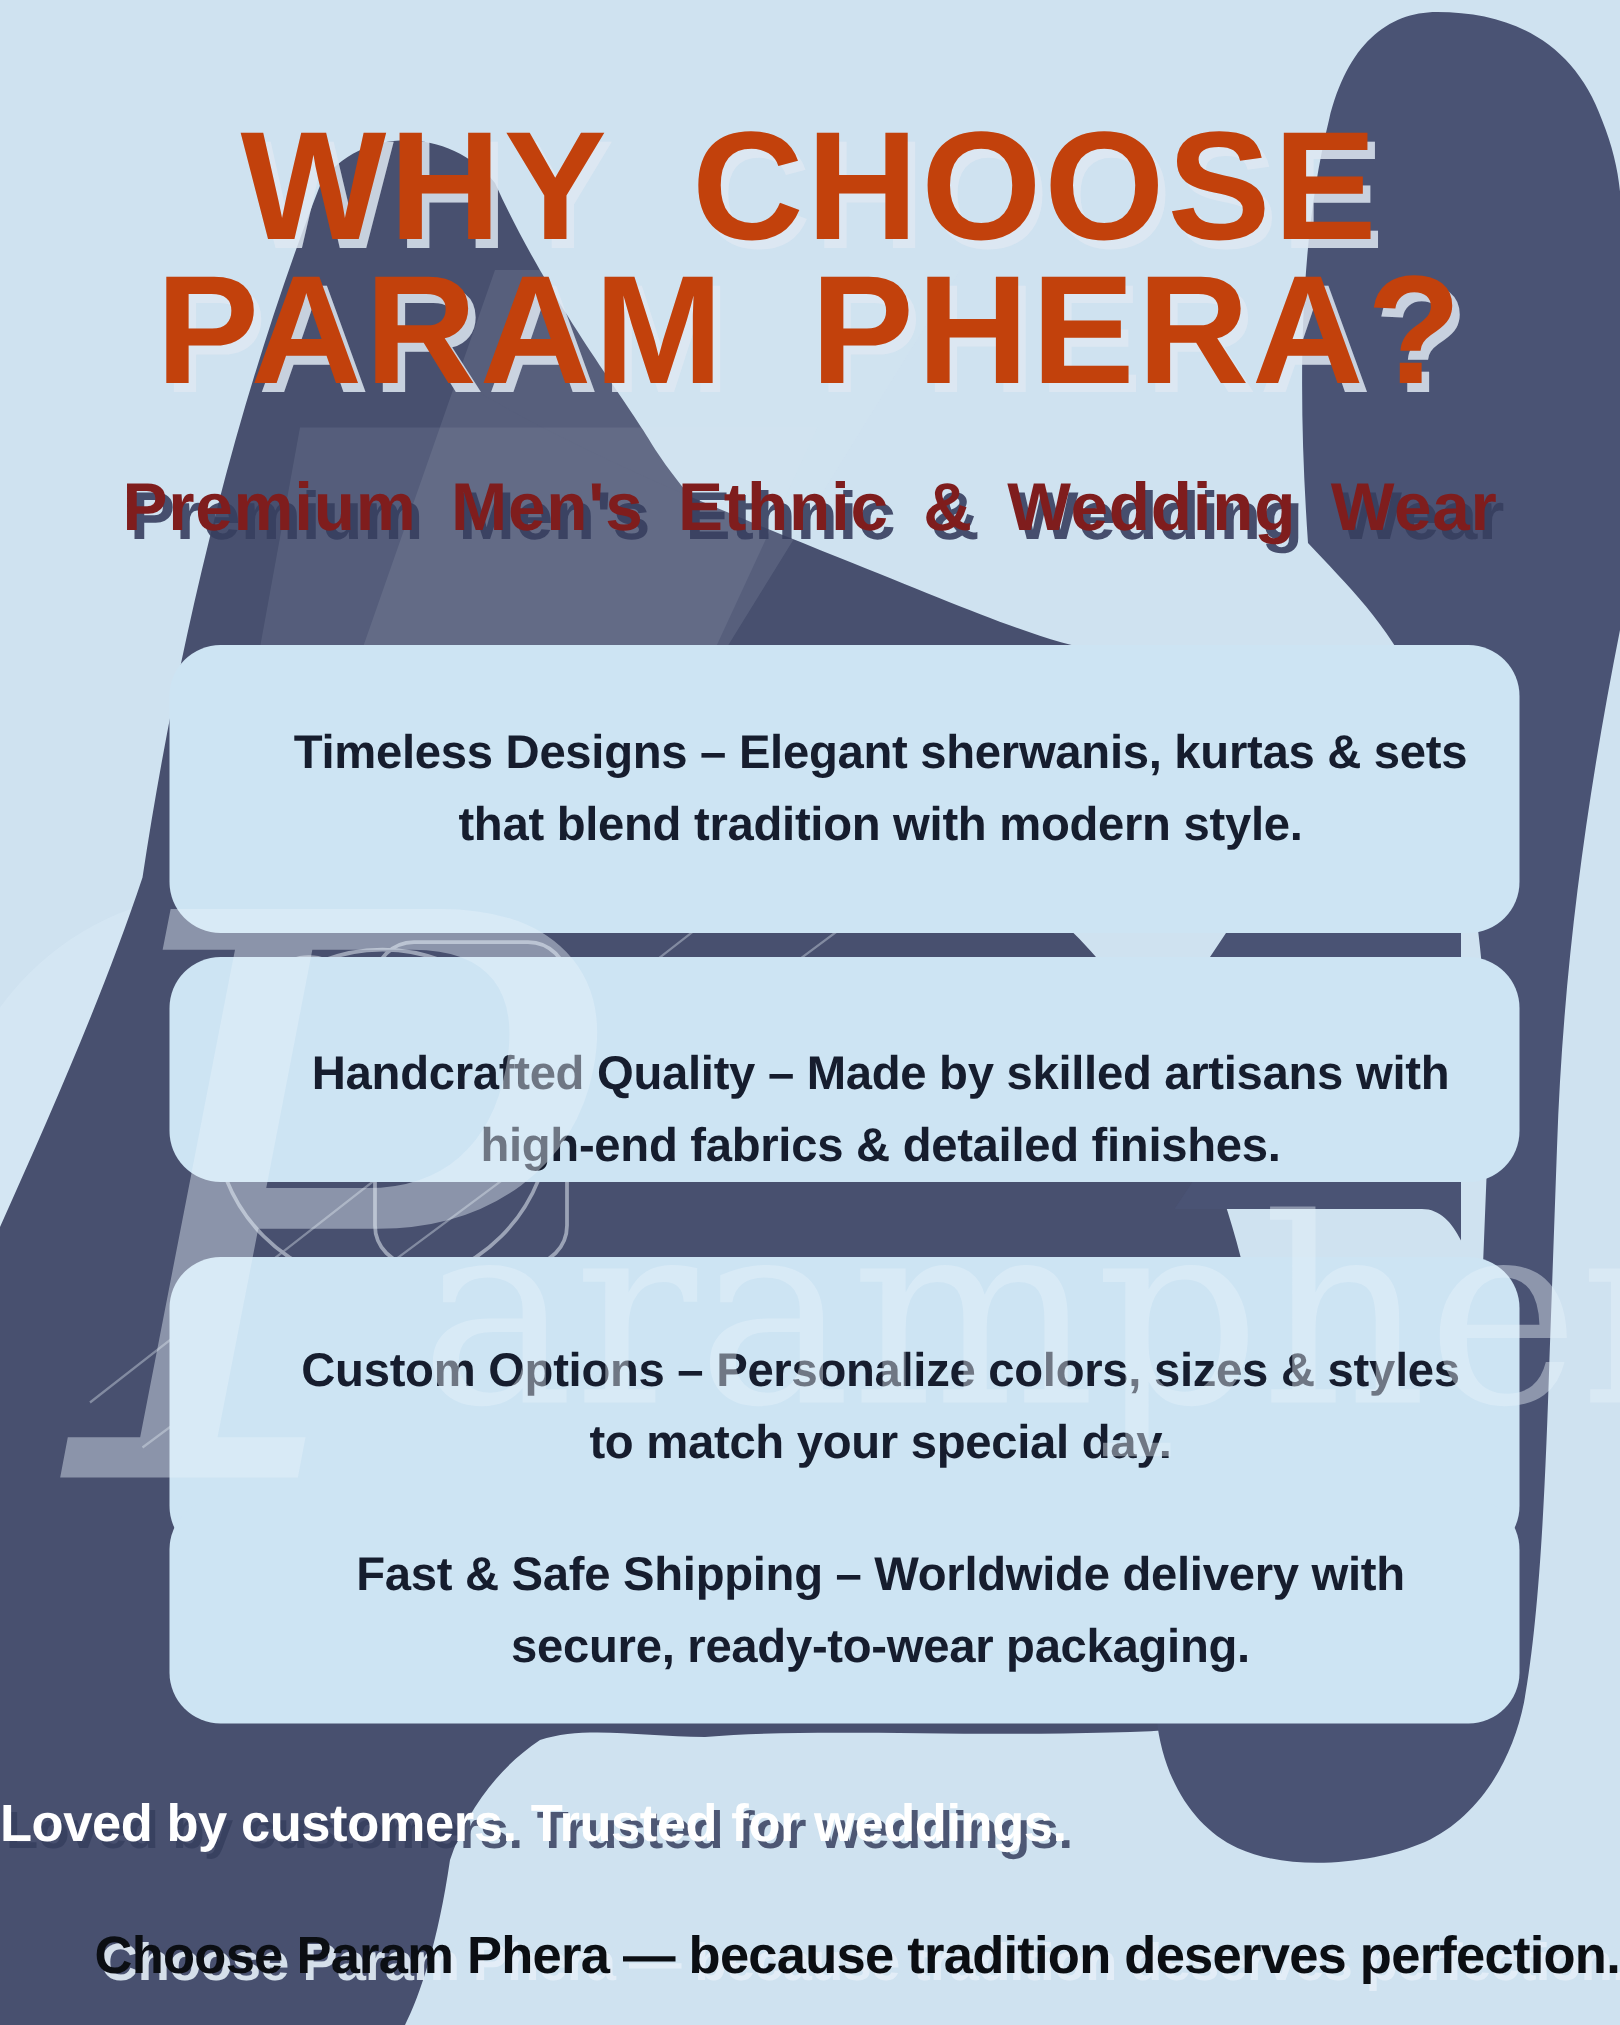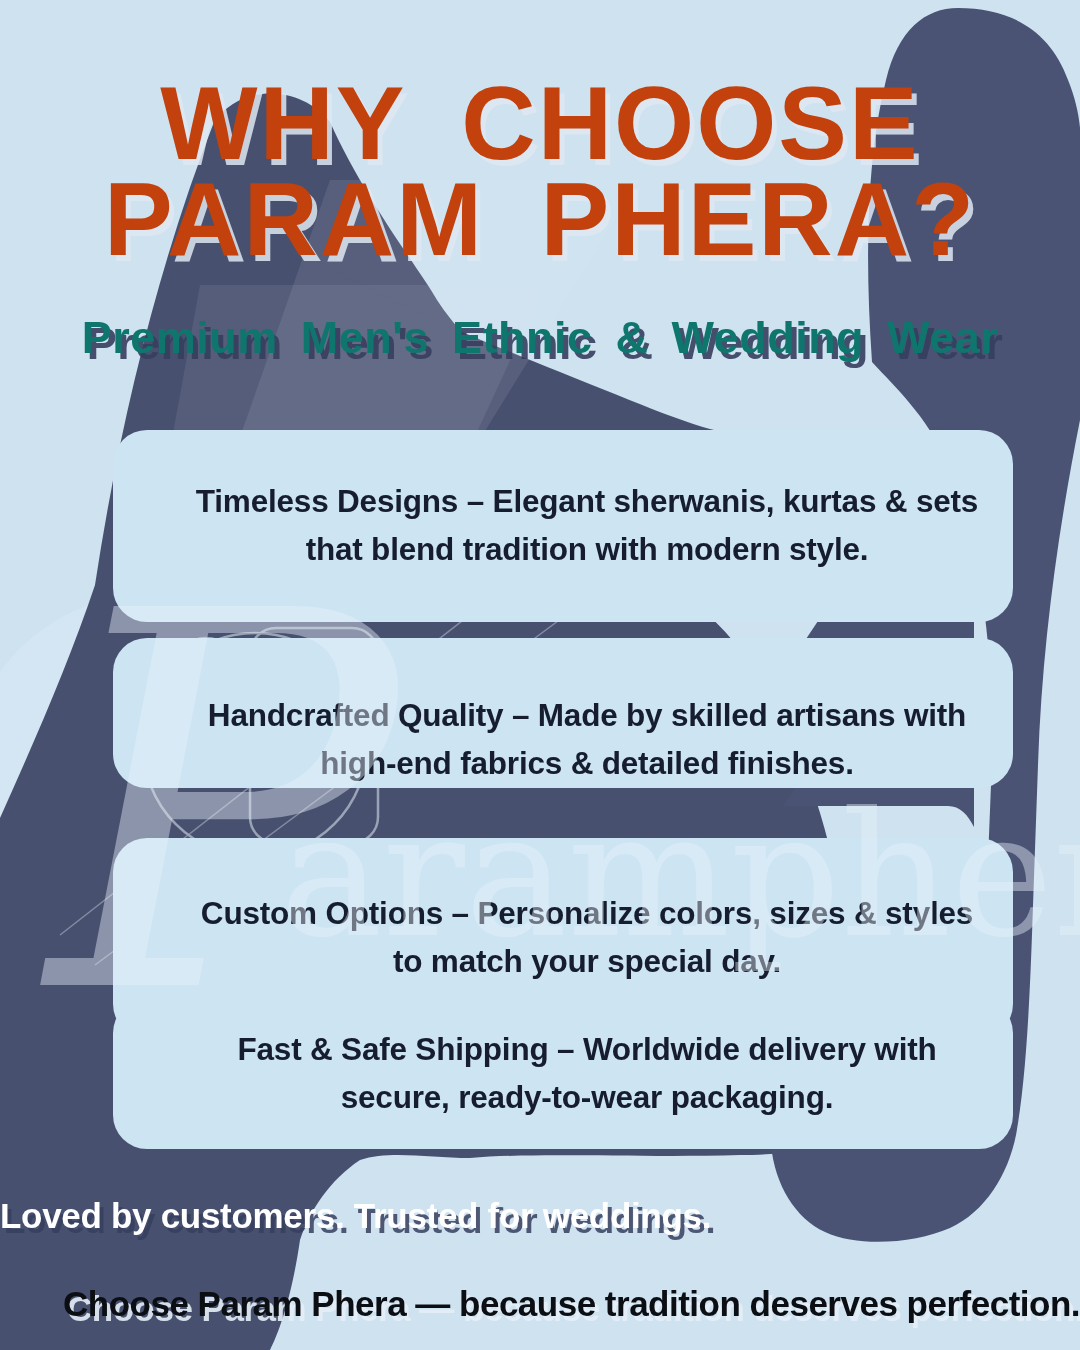--- a/index.html
+++ b/index.html
@@ -23,21 +23,21 @@
     text-shadow:5px 6px 0 rgba(222,232,242,.85);
     white-space:nowrap;
   }
   .subtitle{
     position:absolute;left:0;top:312px;width:1080px;
     text-align:center;
     font-weight:800;
     font-size:45px;
     letter-spacing:.5px;
     word-spacing:10px;
-    color:#0f766e;
+    color:#7f1d1d;
     text-shadow:5px 6px 0 rgba(54,62,94,.9);
     white-space:nowrap;
   }
   .card{
     position:absolute;left:113px;width:852px;
     background:#cde4f3;
     border-radius:34px;
     display:flex;align-items:center;justify-content:center;
     text-align:center;
     padding-left:48px;

